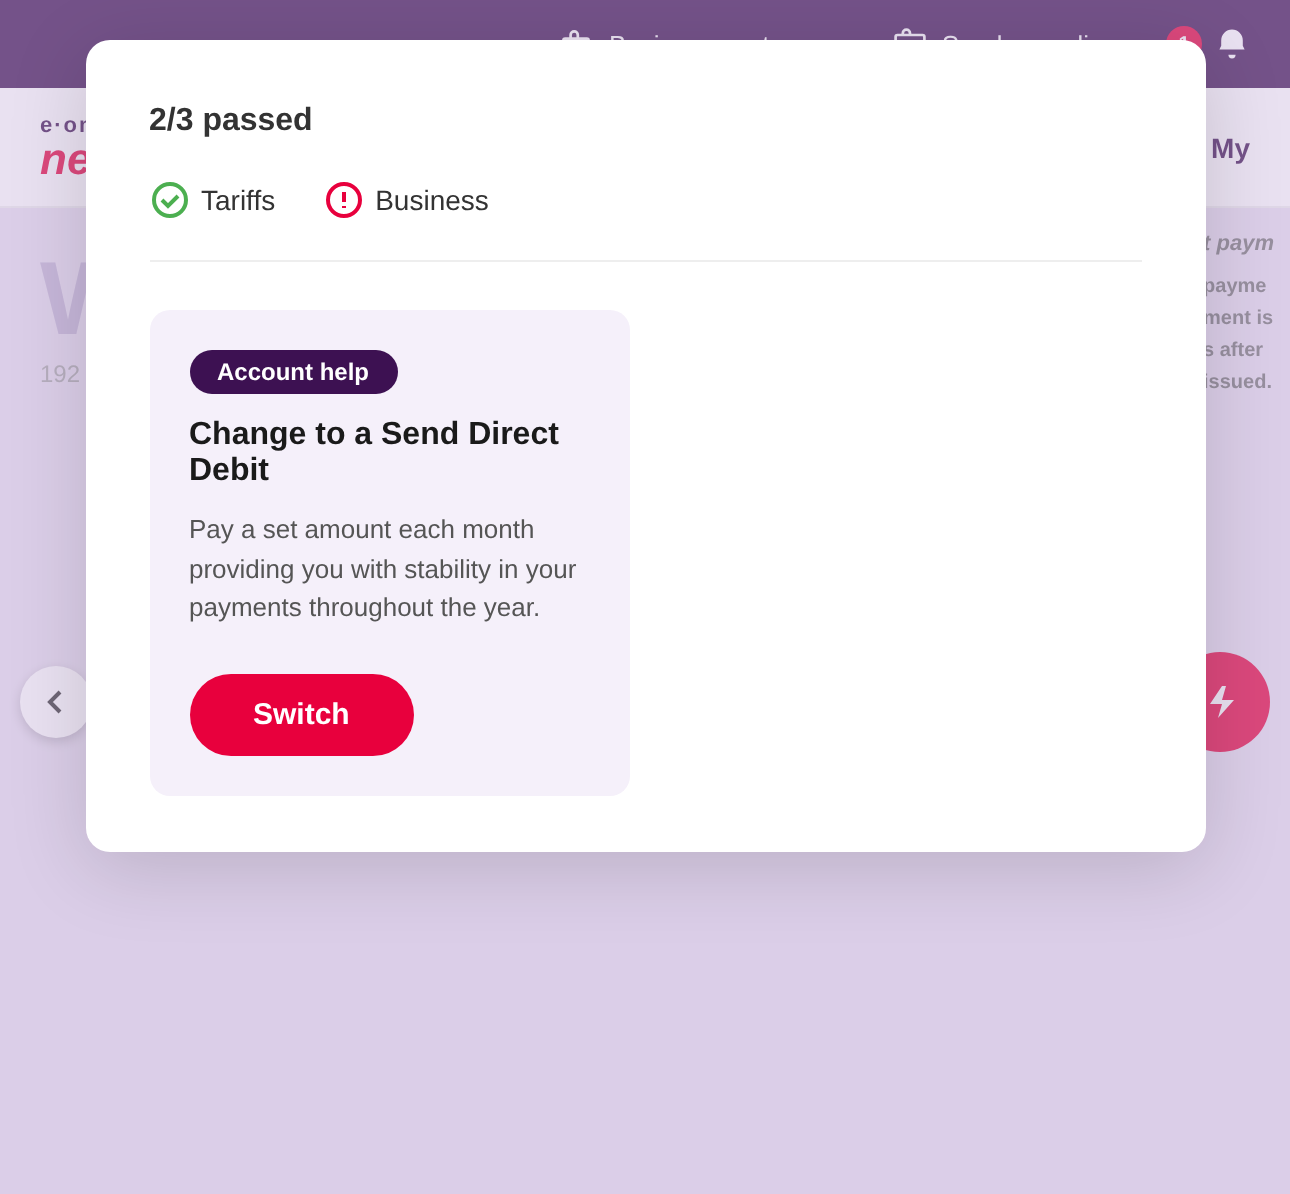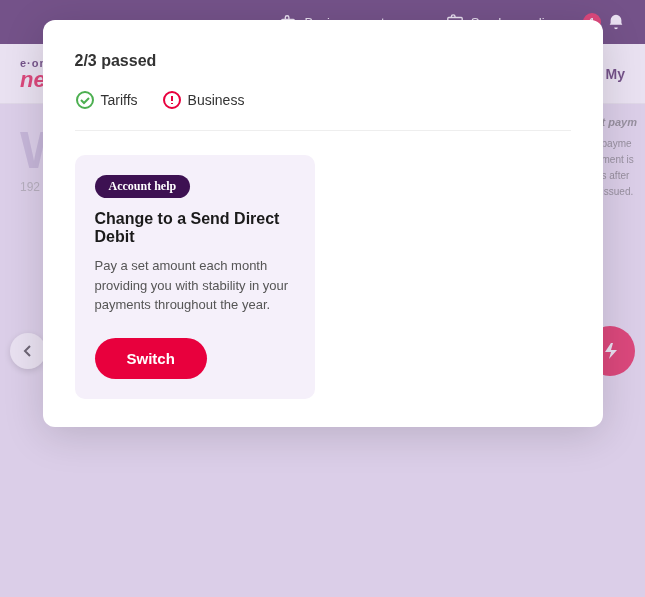--- a/index.html
+++ b/index.html
@@ -239,21 +239,20 @@
     }
     .account-help-badge {
       background: #3d1152;
       color: white;
       border-radius: 20px;
       padding: 4px 14px;
       font-size: 12px;
       font-weight: 600;
       display: inline-block;
       margin-bottom: 12px;
-      font-family: Liberation Serif, serif;
     }
     .card-title {
       font-size: 16px;
       font-weight: 800;
       color: #1a1a1a;
       margin-bottom: 10px;
     }
     .card-desc {
       font-size: 13px;
       color: #555;
@@ -339,21 +338,21 @@
 </div>
 
 <div class="bg-content">
   <div style="padding: 20px; position: relative;">
     <div style="color: #c5b8d8; font-size: 52px; font-weight: 900; line-height: 1;">We</div>
     <div style="color: #aaa; font-size: 12px; padding-top: 4px;">192 G</div>
   </div>
 
   <div style="position: absolute; right: 8px; top: 10px; font-size: 11px; color: #777; line-height: 1.6;">
     <div style="font-weight: 700; margin-bottom: 4px; font-style: italic;">t paym</div>
-    <div style="white-space: pre-line; font-size: 10px;">payme
+    <div style="white-space: pre-line; font-size: 10px; font-weight: bold;">payme
 ment is
 s after
 issued.</div>
   </div>
 
   <div class="nav-arrow-left">
     <svg viewBox="0 0 14 14" fill="none" stroke="#333" stroke-width="2" width="14" height="14">
         <path d="M9 2L4 7l5 5"></path>
       </svg>
   </div>

